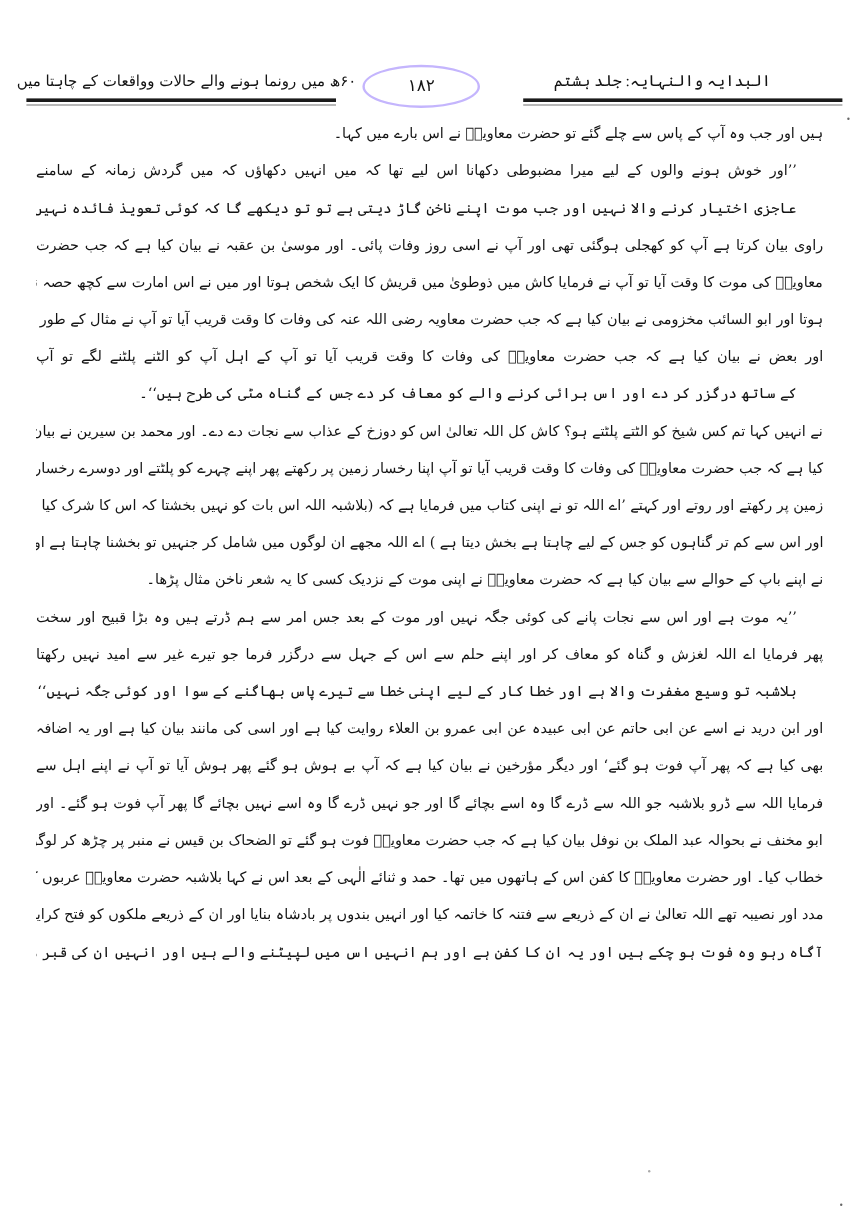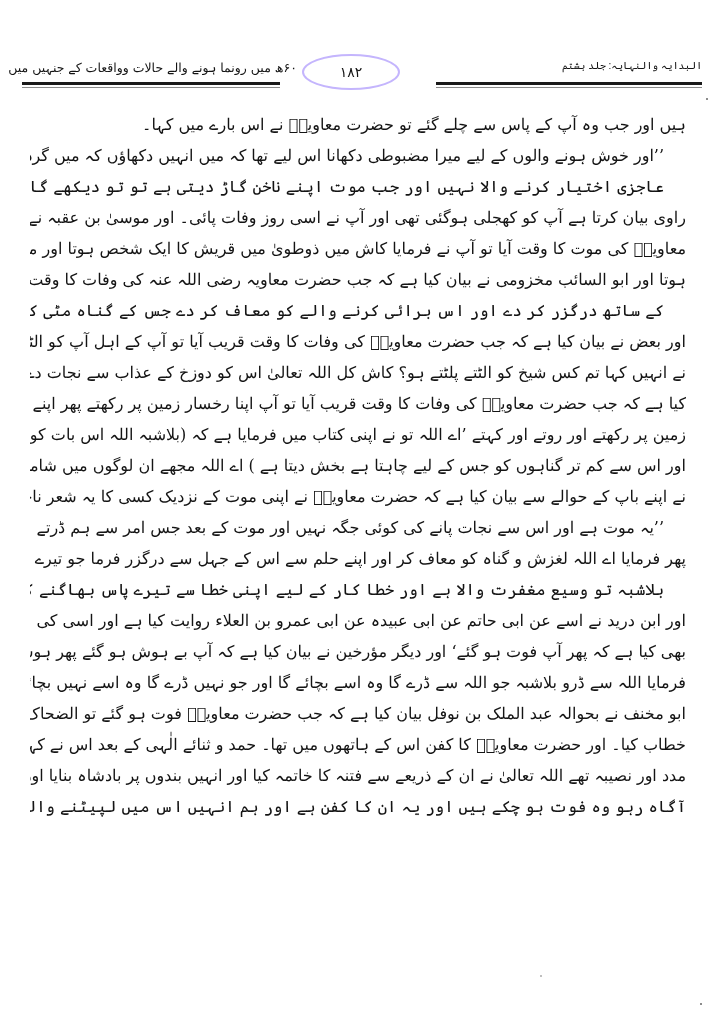--- a/index.html
+++ b/index.html
@@ -28,24 +28,24 @@
       left: 22px;
       right: 14px;
       top: 56px;
       height: 36px;
     }
     .header-title-right {
       position: absolute;
       right: 0;
       top: 4px;
       width: 300px;
-      text-align: right;
+      text-align: center;
       direction: rtl;
-      font-size: 10px;
-      font-family: Liberation Sans, sans-serif;
+      font-size: 13px;
+      font-family: Liberation Serif, serif;
     }
     .header-title-left {
       position: absolute;
       left: 0;
       top: 4px;
       width: 275px;
       text-align: right;
       direction: rtl;
       font-size: 12.5px;
       font-family: "DejaVu Serif", serif;
@@ -99,24 +99,24 @@
       justify-content: center;
       font-size: 14px;
       font-family: "DejaVu Sans", sans-serif;
       letter-spacing: 2px;
     }
     
     .body-text {
       position: absolute;
       left: 30px;
       right: 30px;
-      top: 109px;
+      top: 96px;
       direction: rtl;
       font-family: "DejaVu Serif", serif;
-      font-size: 16px;
+      font-size: 12px;
     }
     .line {
       height: 31px;
       line-height: 31px;
       white-space: nowrap;
       overflow: hidden;
       text-align: justify;
       text-align-last: justify;
     }
     .line.short {
@@ -135,37 +135,37 @@
   </style>
 </head>
 <body>
 
 <div class="page">
 
   <div class="header">
     <div class="header-title-right">البدایہ والنہایہ: جلد ہشتم</div>
     <div class="page-oval">۱۸۲</div>
     <div class="header-title-left">
-      <span class="year">۶۰ھ</span><span> میں رونما ہونے والے حالات وواقعات کے جنہیں میں</span>
+      <span class="year">۶۰ھ</span><span> میں رونما ہونے والے حالات وواقعات کے چاہتا میں</span>
     </div>
     <div class="rule-left"></div>
     <div class="rule-left-thin"></div>
     <div class="rule-right"></div>
     <div class="rule-right-thin"></div>
   </div>
 
   <div class="body-text" id="body-text">
       <div class="line short">ہیں اور جب وہ آپ کے پاس سے چلے گئے تو حضرت معاویہؓ نے اس بارے میں کہا۔</div>
       <div class="line quote">’’اور خوش ہونے والوں کے لیے میرا مضبوطی دکھانا اس لیے تھا کہ میں انہیں دکھاؤں کہ میں گردش زمانہ کے سامنے</div>
       <div class="line quote short">عاجزی اختیار کرنے والا نہیں اور جب موت اپنے ناخن گاڑ دیتی ہے تو تو دیکھے گا کہ کوئی تعویذ فائدہ نہیں دیتا‘‘۔</div>
       <div class="line">راوی بیان کرتا ہے آپ کو کھجلی ہوگئی تھی اور آپ نے اسی روز وفات پائی۔ اور موسیٰ بن عقبہ نے بیان کیا ہے کہ جب حضرت</div>
       <div class="line">معاویہؓ کی موت کا وقت آیا تو آپ نے فرمایا کاش میں ذوطویٰ میں قریش کا ایک شخص ہوتا اور میں نے اس امارت سے کچھ حصہ نہ لیا</div>
       <div class="line">ہوتا اور ابو السائب مخزومی نے بیان کیا ہے کہ جب حضرت معاویہ رضی اللہ عنہ کی وفات کا وقت قریب آیا تو آپ نے مثال کے طور پر</div>
+      <div class="line">اور بعض نے بیان کیا ہے کہ جب حضرت معاویہؓ کی وفات کا وقت قریب آیا تو آپ کے اہل آپ کو الٹنے پلٹنے لگے تو آپ</div>
       <div class="line quote short">کے ساتھ درگزر کر دے اور اس برائی کرنے والے کو معاف کر دے جس کے گناہ مٹی کی طرح ہیں‘‘۔</div>
-      <div class="line">اور بعض نے بیان کیا ہے کہ جب حضرت معاویہؓ کی وفات کا وقت قریب آیا تو آپ کے اہل آپ کو الٹنے پلٹنے لگے تو آپ</div>
       <div class="line">نے انہیں کہا تم کس شیخ کو الٹتے پلٹتے ہو؟ کاش کل اللہ تعالیٰ اس کو دوزخ کے عذاب سے نجات دے دے۔ اور محمد بن سیرین نے بیان</div>
       <div class="line">کیا ہے کہ جب حضرت معاویہؓ کی وفات کا وقت قریب آیا تو آپ اپنا رخسار زمین پر رکھتے پھر اپنے چہرے کو پلٹتے اور دوسرے رخسار کو</div>
       <div class="line">زمین پر رکھتے اور روتے اور کہتے ’اے اللہ تو نے اپنی کتاب میں فرمایا ہے کہ (بلاشبہ اللہ اس بات کو نہیں بخشتا کہ اس کا شرک کیا جائے</div>
       <div class="line">اور اس سے کم تر گناہوں کو جس کے لیے چاہتا ہے بخش دیتا ہے ) اے اللہ مجھے ان لوگوں میں شامل کر جنہیں تو بخشنا چاہتا ہے اور العتبی</div>
       <div class="line short">نے اپنے باپ کے حوالے سے بیان کیا ہے کہ حضرت معاویہؓ نے اپنی موت کے نزدیک کسی کا یہ شعر ناخن مثال پڑھا۔</div>
       <div class="line quote">’’یہ موت ہے اور اس سے نجات پانے کی کوئی جگہ نہیں اور موت کے بعد جس امر سے ہم ڈرتے ہیں وہ بڑا قبیح اور سخت</div>
       <div class="line">پھر فرمایا اے اللہ لغزش و گناہ کو معاف کر اور اپنے حلم سے اس کے جہل سے درگزر فرما جو تیرے غیر سے امید نہیں رکھتا</div>
       <div class="line quote short">بلاشبہ تو وسیع مغفرت والا ہے اور خطا کار کے لیے اپنی خطا سے تیرے پاس بھاگنے کے سوا اور کوئی جگہ نہیں‘‘۔</div>
       <div class="line">اور ابن درید نے اسے عن ابی حاتم عن ابی عبیدہ عن ابی عمرو بن العلاء روایت کیا ہے اور اسی کی مانند بیان کیا ہے اور یہ اضافہ</div>
       <div class="line">بھی کیا ہے کہ پھر آپ فوت ہو گئے‘ اور دیگر مؤرخین نے بیان کیا ہے کہ آپ بے ہوش ہو گئے پھر ہوش آیا تو آپ نے اپنے اہل سے</div>

